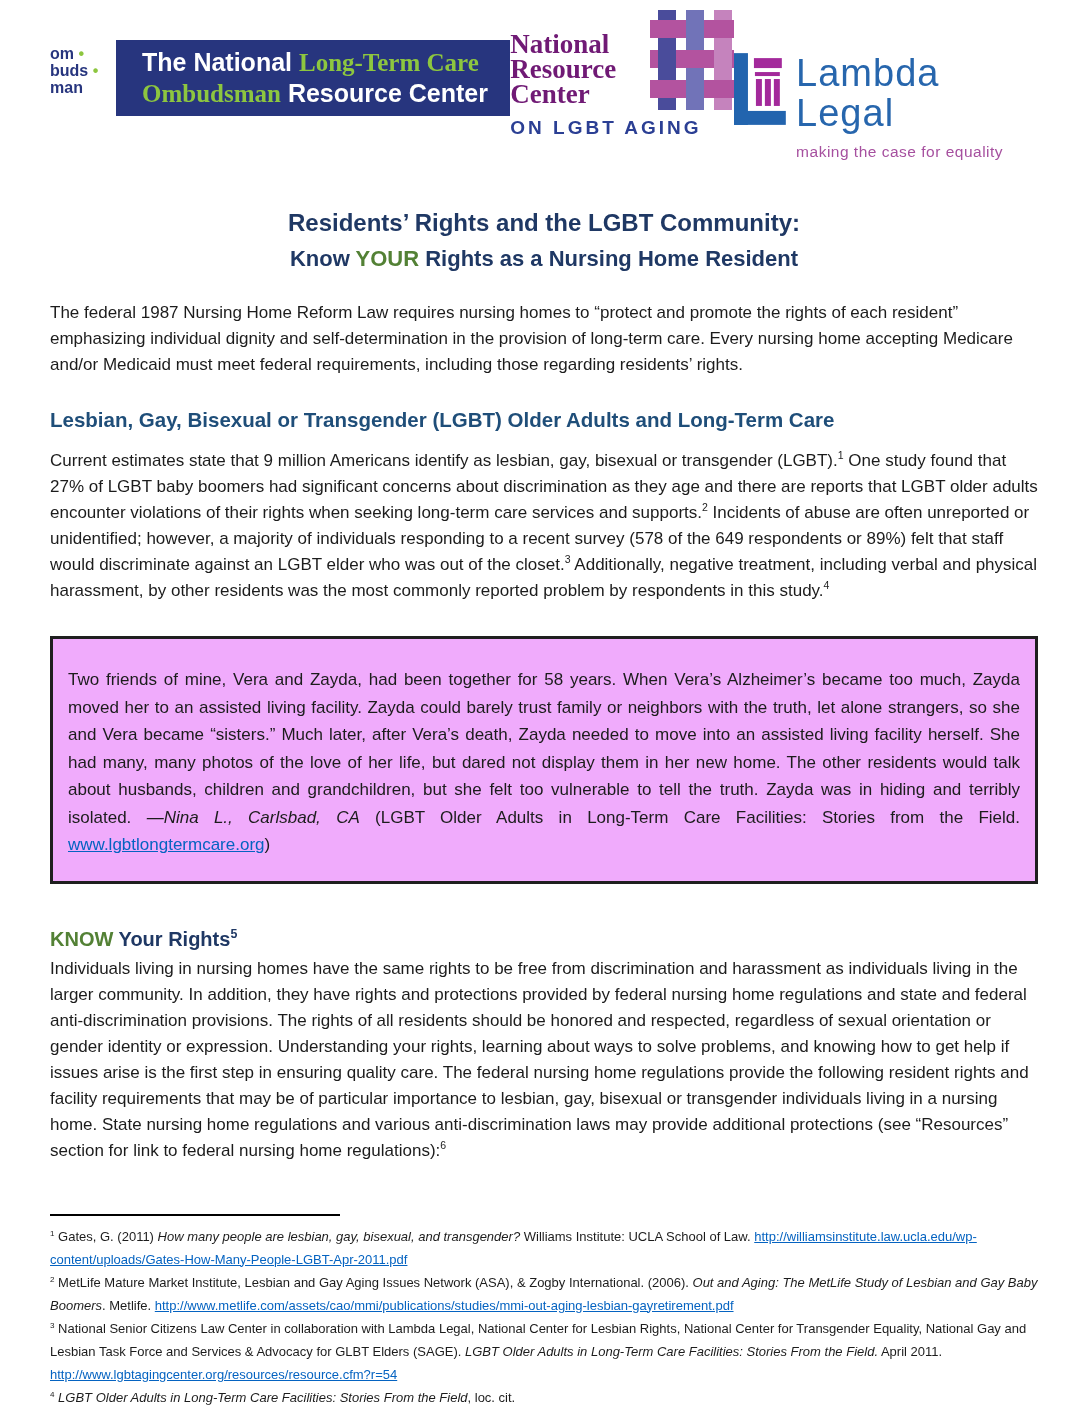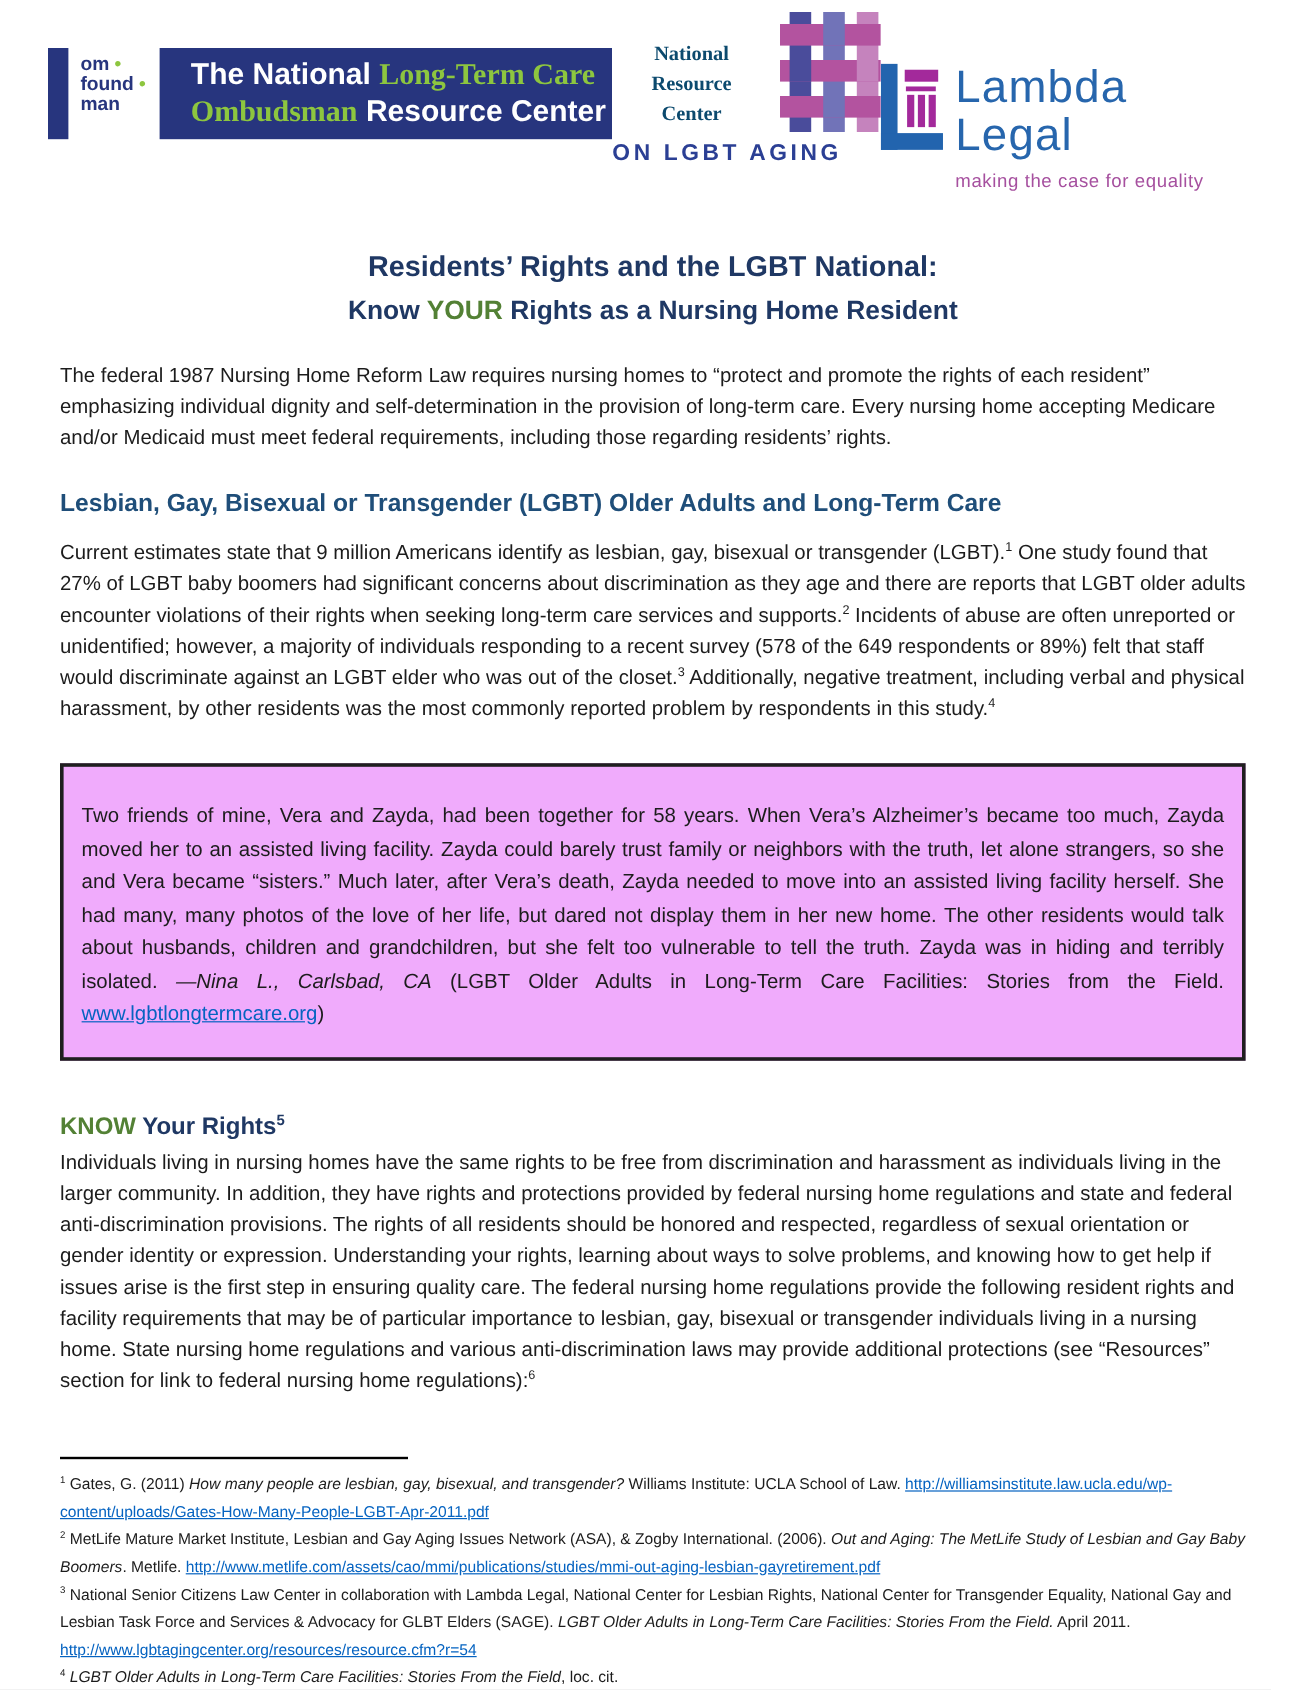--- a/index.html
+++ b/index.html
@@ -9,33 +9,33 @@
     width: 1088px; height: 1408px; margin: 0 auto; background: #ffffff;
     color: #1c1c1c; position: relative; overflow: hidden;
   }
   .content { padding: 0 50px; }
 
   
   .header { display: flex; justify-content: space-between; align-items: flex-start;
             padding: 0 40px 0 40px; height: 172px; }
   .logo-omb { margin-top: 40px; width: 472px; height: 76px; background: #27357e;
               display: flex; align-items: center; }
-  .omb-box { background: #ffffff; width: 76px; height: 78px; margin-left: 17px;
+  .omb-box { background: #ffffff; width: 76px; height: 78px; 
              padding: 6px 0 0 10px; }
   .omb-box div { font-weight: bold; font-size: 16px; line-height: 17px; color: #27357e; }
   .omb-text { margin-left: 26px; }
   .omb-text div { font-weight: bold; font-size: 25px; line-height: 30px; white-space: nowrap; }
   .seg-w { color: #ffffff; }
   .seg-g2 { color: #8dc63f; font-family: Liberation Serif, serif; }
   .seg-dot { color: #8dc63f; }
 
   .logo-nrc { margin-top: 10px; width: 224px; }
   .nrc-top { display: flex; align-items: flex-start; }
-  .nrc-name { width: 132px; text-align: center; font-family: "Liberation Serif", serif;
-              font-weight: bold; color: #0c4a6e; font-size: 17px; line-height: 25px;
+  .nrc-name { width: 132px; text-align: left; font-family: "Liberation Serif", serif;
+              font-weight: bold; color: #701a75; font-size: 27px; line-height: 25px;
               margin-top: 22px; }
   .nrc-grid { margin-left: 8px; }
   .nrc-sub { margin-top: 7px; color: #2b3f94; font-weight: bold; font-size: 19px;
              letter-spacing: 3px; white-space: nowrap; }
 
   .logo-lambda { margin-top: 53px; display: flex; align-items: flex-start; }
   .lambda-txt { margin-left: 10px; }
   .lambda-name { color: #2766ad; font-size: 38px; line-height: 40px; letter-spacing: 1px; }
   .lambda-tag { color: #a6509f; font-size: 15.5px; margin-top: 10px; letter-spacing: .5px; }
 
@@ -70,21 +70,21 @@
 </head>
 <body>
 
 <div class="page">
 
   <div class="header">
 
     <div class="logo-omb">
       <div class="omb-box">
         <div><span>om </span><span class="seg-dot">•</span></div>
-        <div><span>found </span><span class="seg-dot">•</span></div>
+        <div><span>buds </span><span class="seg-dot">•</span></div>
         <div><span>man</span></div>
       </div>
       <div class="omb-text">
         <div><span class="seg-w">The National </span><span class="seg-g2">Long-Term Care</span></div>
         <div><span class="seg-g2">Ombudsman</span><span class="seg-w"> Resource Center</span></div>
       </div>
     </div>
 
     <div class="logo-nrc">
       <div class="nrc-top">
@@ -124,21 +124,21 @@
       <div class="lambda-txt">
         <div class="lambda-name">Lambda Legal</div>
         <div class="lambda-tag">making the case for equality</div>
       </div>
     </div>
   </div>
 
   <div class="content">
 
     <div class="title">
-      <div class="title-l1">Residents’ Rights and the LGBT National:</div>
+      <div class="title-l1">Residents’ Rights and the LGBT Community:</div>
       <div class="title-l2"><span>Know </span><span class="seg-g">YOUR</span><span> Rights as a Nursing Home Resident</span></div>
     </div>
 
     <p class="para p1">The federal 1987 Nursing Home Reform Law requires nursing homes to “protect and promote the rights of each resident” emphasizing  individual dignity and self-determination in the provision of long-term care. Every nursing home accepting Medicare and/or Medicaid must meet federal requirements, including those regarding residents’ rights.</p>
 
     <div class="h-blue">Lesbian, Gay, Bisexual or Transgender (LGBT) Older Adults and Long-Term Care</div>
 
     <p class="para p2"><span>Current estimates state that 9 million Americans identify as lesbian, gay, bisexual or transgender (LGBT).</span><sup class="seg-sup">1</sup><span>  One study found that 27% of LGBT baby boomers had significant concerns about discrimination as they age and there are reports that LGBT older adults encounter violations of their rights when seeking long-term care services and supports.</span><sup class="seg-sup">2</sup><span> Incidents of abuse are often unreported or unidentified; however, a majority of individuals responding to a recent survey (578 of the 649 respondents or 89%) felt that staff would discriminate against an LGBT elder who was out of the closet.</span><sup class="seg-sup">3</sup><span>  Additionally, negative treatment, including verbal and physical harassment, by other residents was the most commonly reported problem by respondents in this study.</span><sup class="seg-sup">4</sup></p>
 
     <div class="story-box">

